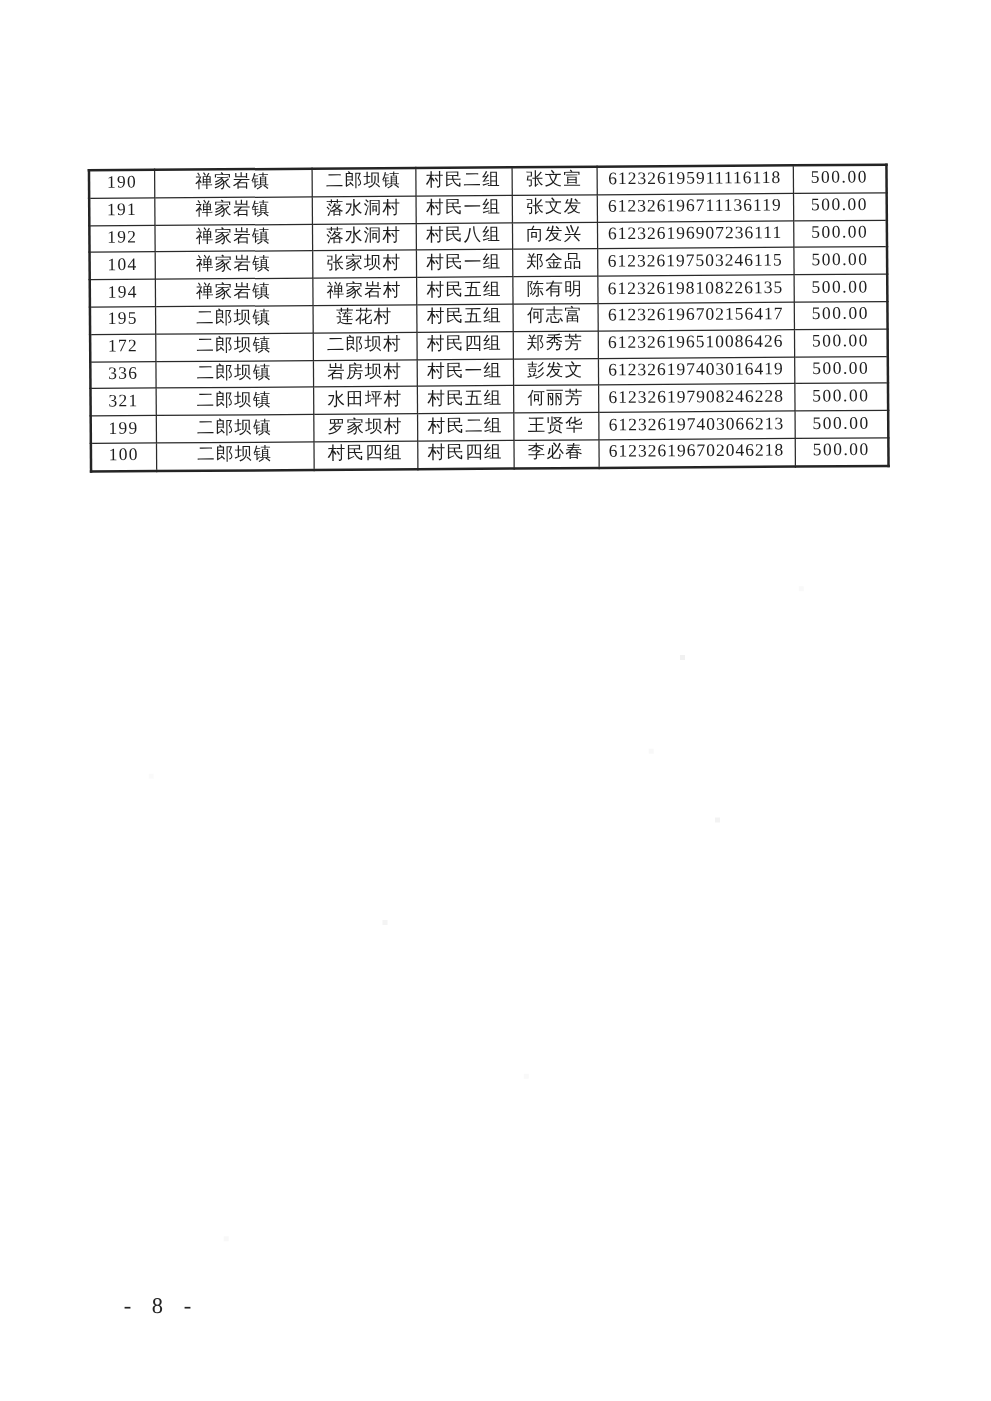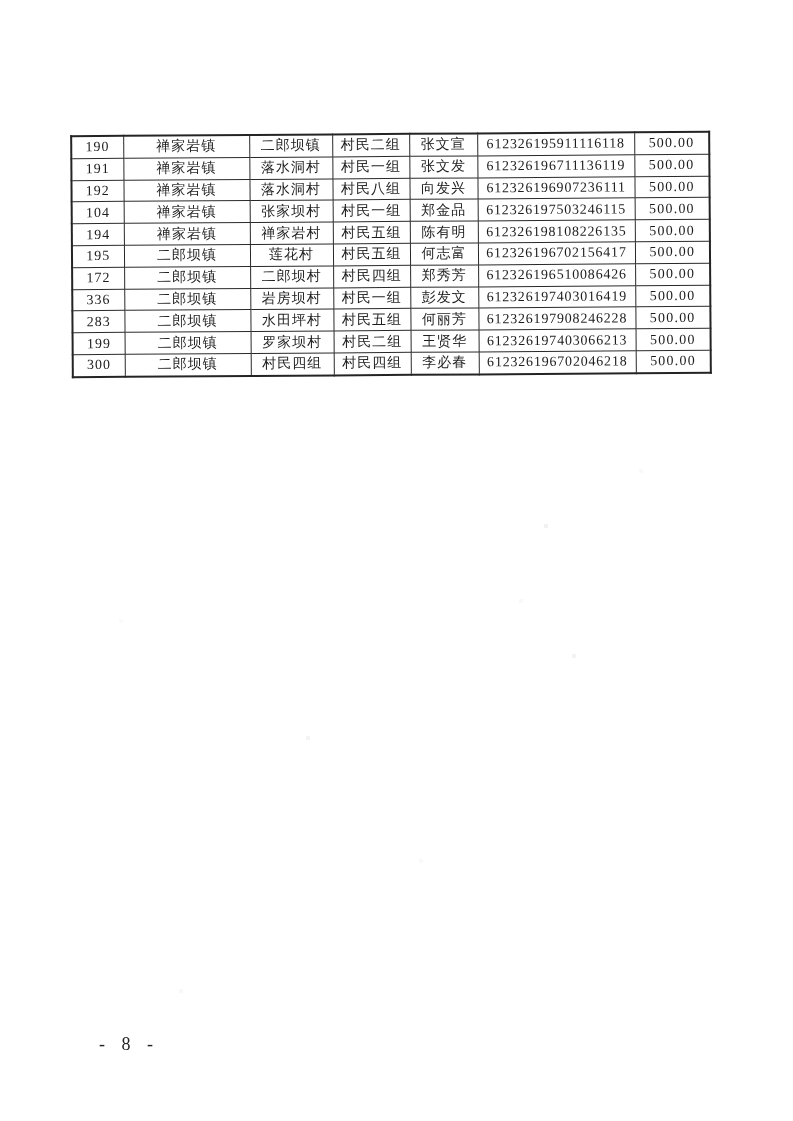--- a/index.html
+++ b/index.html
@@ -182,39 +182,39 @@
         <tr>
           <td class="col-no">336</td>
           <td class="col-town">二郎坝镇</td>
           <td class="col-village">岩房坝村</td>
           <td class="col-group">村民一组</td>
           <td class="col-name">彭发文</td>
           <td class="col-id">612326197403016419</td>
           <td class="col-amount">500.00</td>
         </tr>
         <tr>
-          <td class="col-no">283</td>
+          <td class="col-no">321</td>
           <td class="col-town">二郎坝镇</td>
           <td class="col-village">水田坪村</td>
           <td class="col-group">村民五组</td>
           <td class="col-name">何丽芳</td>
           <td class="col-id">612326197908246228</td>
           <td class="col-amount">500.00</td>
         </tr>
         <tr>
           <td class="col-no">199</td>
           <td class="col-town">二郎坝镇</td>
           <td class="col-village">罗家坝村</td>
           <td class="col-group">村民二组</td>
           <td class="col-name">王贤华</td>
           <td class="col-id">612326197403066213</td>
           <td class="col-amount">500.00</td>
         </tr>
         <tr>
-          <td class="col-no">300</td>
+          <td class="col-no">100</td>
           <td class="col-town">二郎坝镇</td>
           <td class="col-village">村民四组</td>
           <td class="col-group">村民四组</td>
           <td class="col-name">李必春</td>
           <td class="col-id">612326196702046218</td>
           <td class="col-amount">500.00</td>
         </tr>
       </tbody>
   </table>
 

